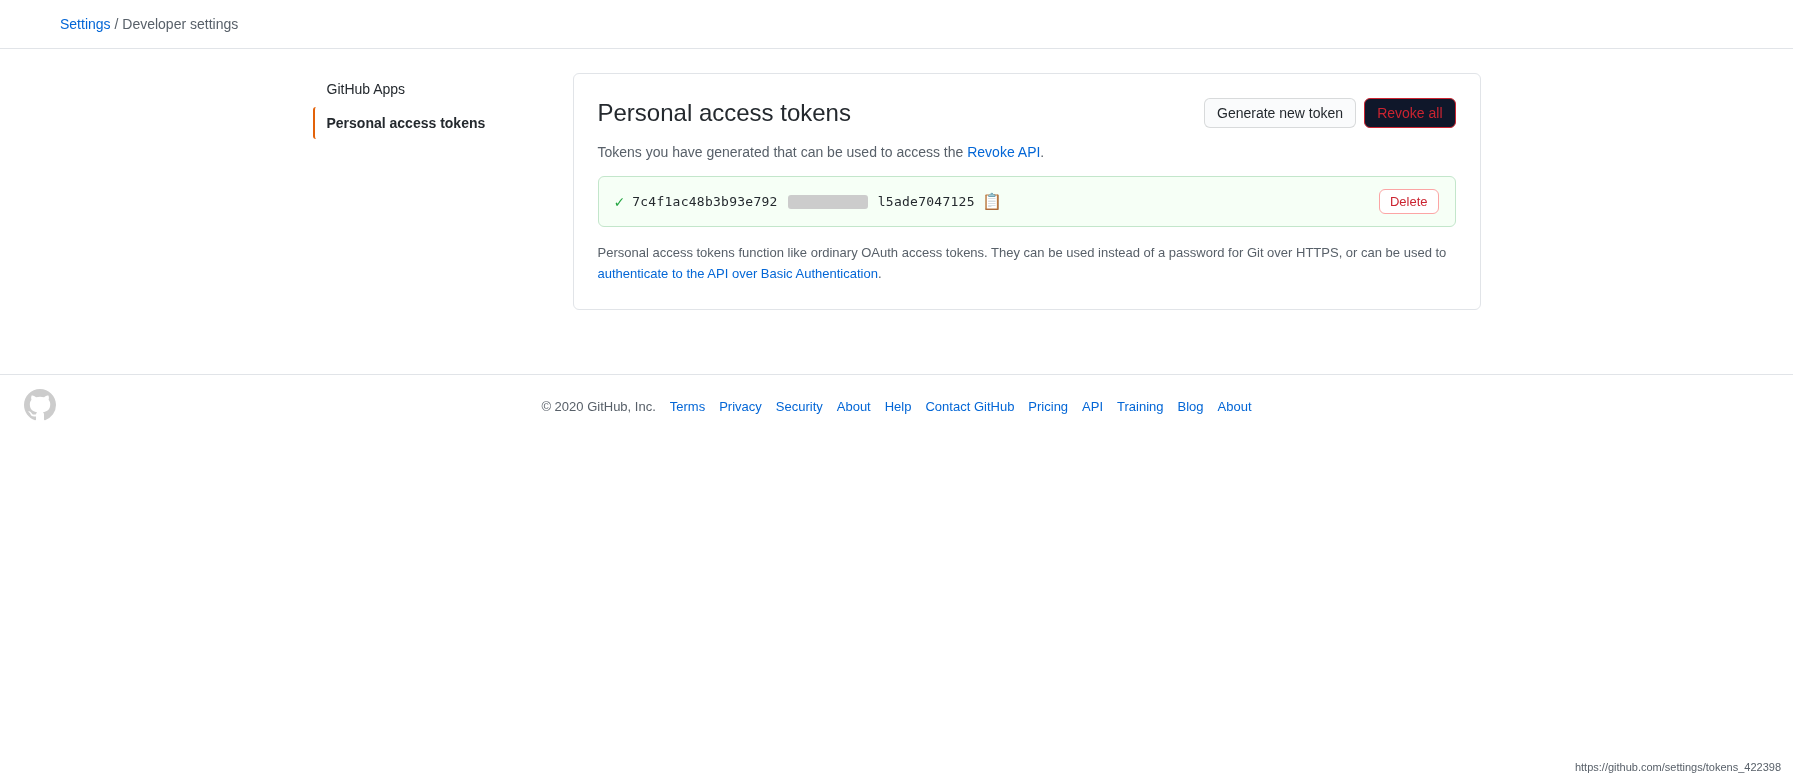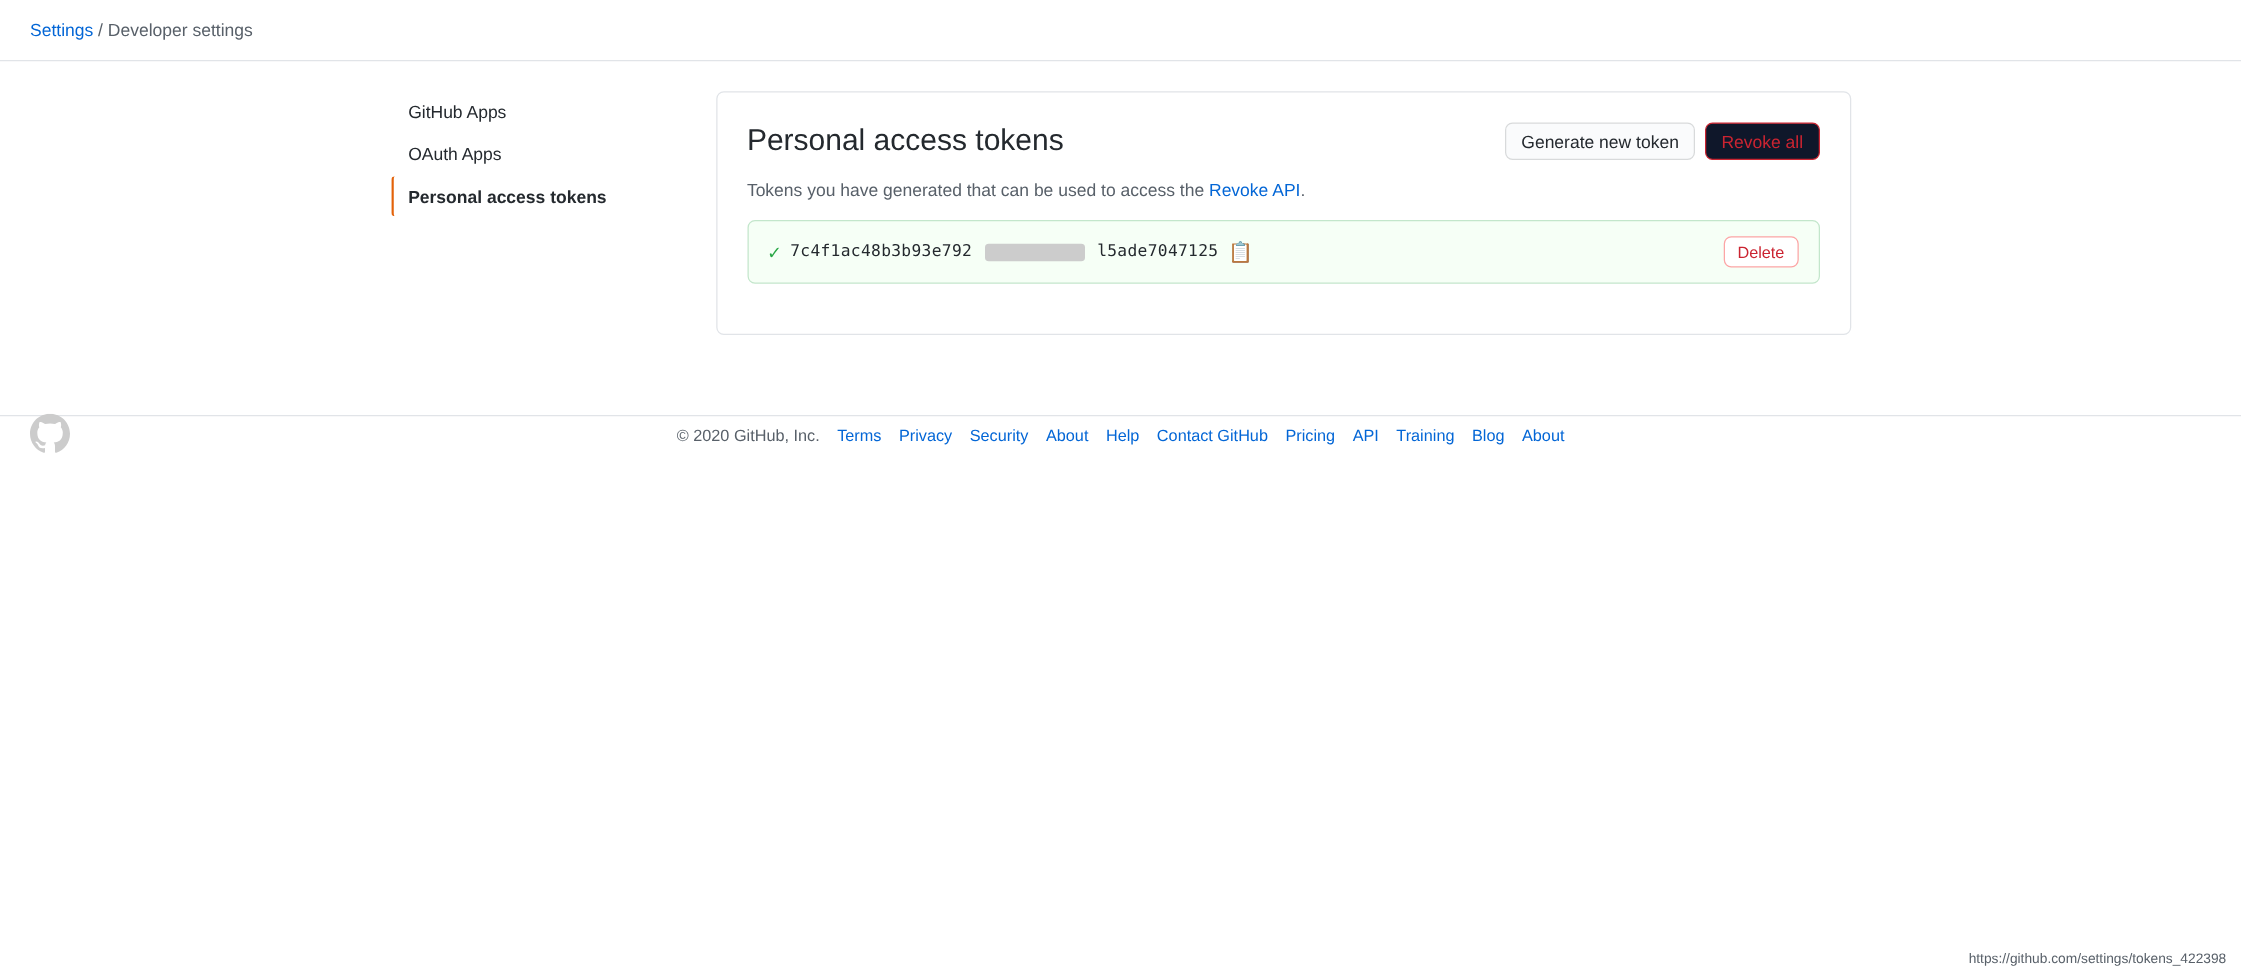--- a/index.html
+++ b/index.html
@@ -14,20 +14,21 @@
     
     .breadcrumb {
       padding: 16px 24px;
       font-size: 14px;
       color: #586069;
       border-bottom: 1px solid #e1e4e8;
     }
     .breadcrumb a {
       color: #0366d6;
       text-decoration: none;
+      margin-left: 36px;
     }
 
     
     .main-container {
       display: flex;
       max-width: 1200px;
       margin: 0 auto;
       padding: 24px 16px;
     }
 
@@ -190,21 +191,21 @@
     .footer-link {
       color: #0366d6;
       font-size: 13px;
       text-decoration: none;
     }
 
     .footer-wrapper {
       position: relative;
       display: flex;
       align-items: center;
-      padding: 8px 16px;
+      padding: 24px 16px;
       border-top: 1px solid #e1e4e8;
       margin-top: 40px;
     }
     .footer-logo-wrap {
       position: absolute;
       left: 24px;
     }
     .github-logo {
       width: 32px;
       height: 32px;
@@ -233,21 +234,20 @@
 <div class="breadcrumb">
   <a href="#">Settings</a>
   <span>/</span>
   <span>Developer settings</span>
 </div>
 
 <div class="main-container">
 
   <nav class="sidebar">
     <a class="sidebar-item">GitHub Apps</a>
-    <a class="sidebar-item">OAuth Apps</a>
     <a class="sidebar-item active">Personal access tokens</a>
   </nav>
 
   <div class="content">
 
     <div class="page-header">
       <h1 class="page-title">Personal access tokens</h1>
       <div class="header-actions">
         <button class="btn btn-default">Generate new token</button>
         <button class="btn btn-danger">Revoke all</button>
@@ -263,20 +263,23 @@
       <div class="token-value-area">
         <span class="check-icon">✓</span>
         <span class="token-text">7c4f1ac48b3b93e792</span>
         <span class="token-blurred"></span>
         <span class="token-text">l5ade7047125</span>
         <span class="clipboard-icon">📋</span>
       </div>
       <button class="btn-delete">Delete</button>
     </div>
 
+    <p class="footer-description">
+      <span>Personal access tokens function like ordinary OAuth access tokens. They can be used instead of a password for Git over HTTPS, or can be used to </span><a href="#">authenticate to the API over Basic Authentication</a><span>.</span>
+    </p>
 
   </div>
 </div>
 
 <div class="footer-wrapper">
   <div class="footer-logo-wrap">
     <svg class="github-logo" viewBox="0 0 16 16" xmlns="http://www.w3.org/2000/svg">
       <path fill-rule="evenodd" d="M8 0C3.58 0 0 3.58 0 8c0 3.54 2.29 6.53 5.47 7.59.4.07.55-.17.55-.38 0-.19-.01-.82-.01-1.49-2.01.37-2.53-.49-2.69-.94-.09-.23-.48-.94-.82-1.13-.28-.15-.68-.52-.01-.53.63-.01 1.08.58 1.23.82.72 1.21 1.87.87 2.33.66.07-.52.28-.87.51-1.07-1.78-.2-3.64-.89-3.64-3.95 0-.87.31-1.59.82-2.15-.08-.2-.36-1.02.08-2.12 0 0 .67-.21 2.2.82.64-.18 1.32-.27 2-.27.68 0 1.36.09 2 .27 1.53-1.04 2.2-.82 2.2-.82.44 1.1.16 1.92.08 2.12.51.56.82 1.27.82 2.15 0 3.07-1.87 3.75-3.65 3.95.29.25.54.73.54 1.48 0 1.07-.01 1.93-.01 2.2 0 .21.15.46.55.38A8.013 8.013 0 0016 8c0-4.42-3.58-8-8-8z"></path>
     </svg>
   </div>

